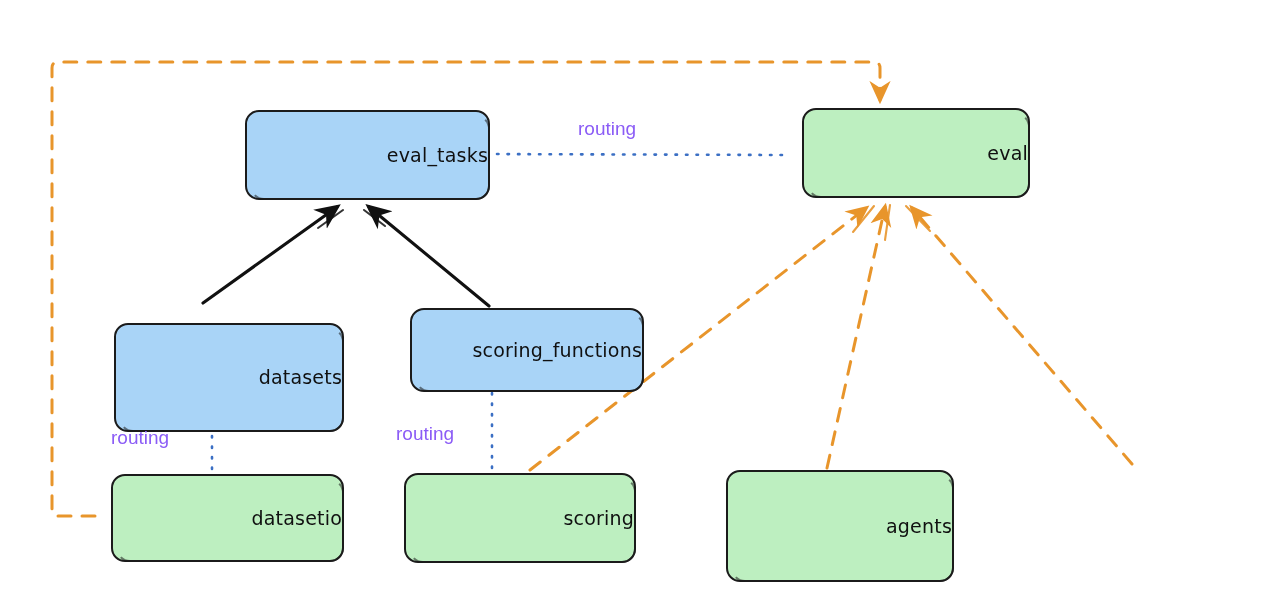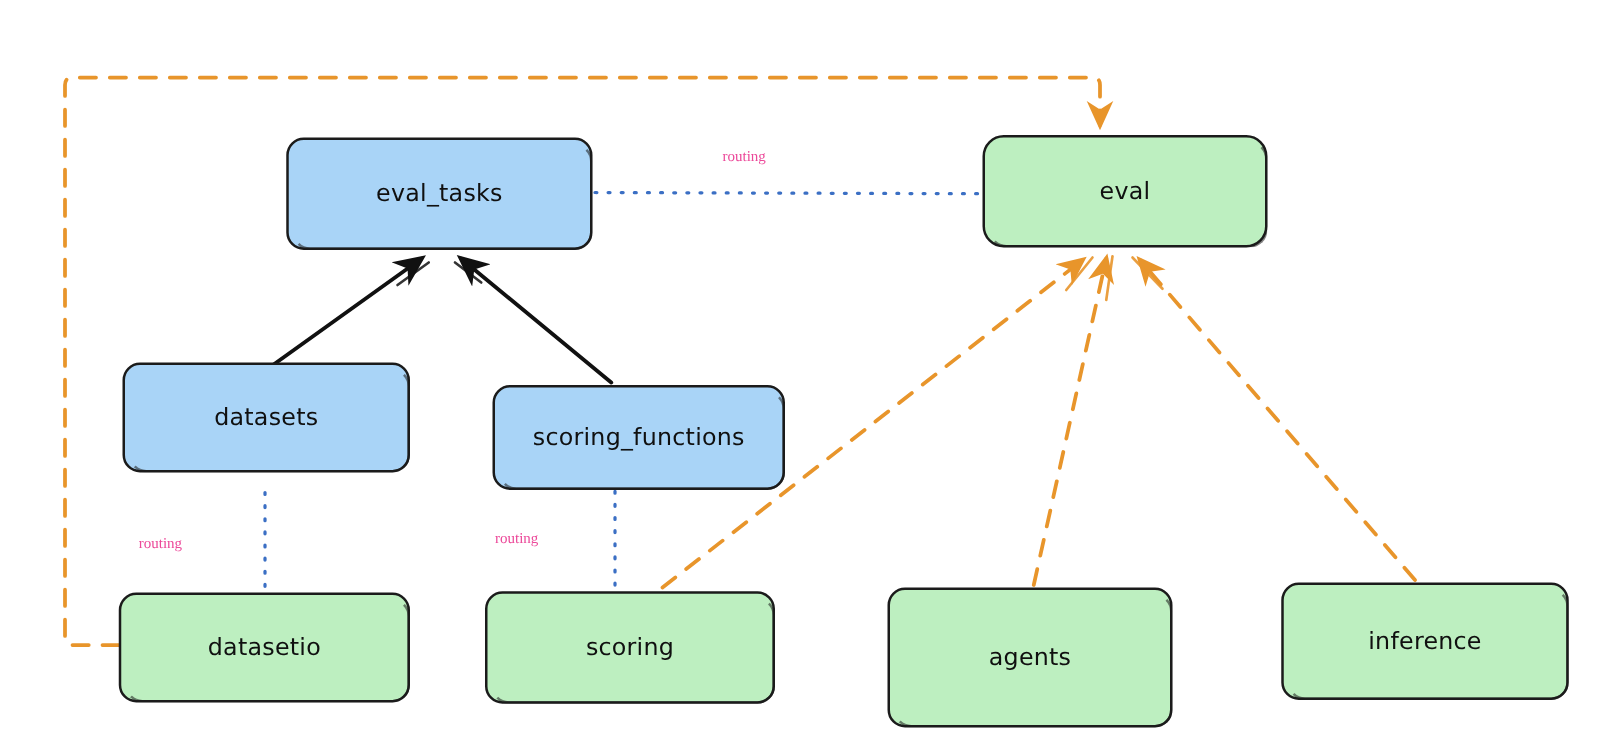--- a/index.html
+++ b/index.html
@@ -24,26 +24,27 @@
     position: absolute;
     left: 0;
     top: 0;
     width: 1280px;
     height: 596px;
   }
   .node {
     position: absolute;
     display: flex;
     align-items: center;
-    justify-content: center;
+    justify-content: flex-end;
     box-sizing: border-box;
     border: 2.6px solid #1b1b1b;
     border-radius: 14px;
     text-align: center;
     user-select: none;
+    margin-left: 16px;
   }
   .node-label {
     font-family: "DejaVu Sans", sans-serif;
     font-size: 19px;
     line-height: 1;
     color: #101010;
     letter-spacing: 0.2px;
     white-space: nowrap;
   }
   .node.api {
@@ -62,23 +63,23 @@
     bottom: -2px;
     border-radius: 14px;
     border: 2.2px solid #1b1b1b;
     border-top-color: transparent;
     border-left-color: transparent;
     opacity: 0.55;
     pointer-events: none;
   }
   .edge-label {
     position: absolute;
-    font-family: Liberation Serif, serif;
-    font-size: 12px;
-    color: #ec4899;
+    font-family: Liberation Sans, sans-serif;
+    font-size: 19px;
+    color: #8b5cf6;
     white-space: nowrap;
     user-select: none;
   }
 </style>
 </head>
 <body>
 
 <div id="diagram-root">
 
   <svg id="edges-layer" viewBox="0 0 1280 596">
@@ -112,45 +113,42 @@
     <path d="M 885 240 L 890 205" fill="none" stroke="#e8952b" stroke-width="2.1" stroke-linecap="round" opacity="0.9"></path>
 
     <path d="M 1132 464 L 912 208" fill="none" stroke="#e8952b" stroke-width="3" stroke-linecap="round" stroke-dasharray="13 11" marker-end="url(#arrow-orange)"></path>
     <path d="M 930 231 L 906 206" fill="none" stroke="#e8952b" stroke-width="2.1" stroke-linecap="round" opacity="0.9"></path>
   </svg>
 
   <div class="node api" id="node-eval_tasks" style="left: 229px; top: 110px; width: 245px; height: 90px;">
     <span class="node-label">eval_tasks</span>
   </div>
 
-  <div class="node provider" id="node-eval" style="left: 786px; top: 108px; width: 228px; height: 90px; border-radius: 17px;">
+  <div class="node provider" id="node-eval" style="left: 786px; top: 108px; width: 228px; height: 90px;">
     <span class="node-label">eval</span>
   </div>
 
-  <div class="node api" id="node-datasets" style="left: 98px; top: 290px; width: 230px; height: 88px;">
+  <div class="node api" id="node-datasets" style="left: 98px; top: 323px; width: 230px; height: 109px;">
     <span class="node-label">datasets</span>
   </div>
 
   <div class="node api" id="node-scoring_functions" style="left: 394px; top: 308px; width: 234px; height: 84px;">
     <span class="node-label">scoring_functions</span>
   </div>
 
   <div class="node provider" id="node-scoring" style="left: 388px; top: 473px; width: 232px; height: 90px;">
     <span class="node-label">scoring</span>
   </div>
 
   <div class="node provider" id="node-datasetio" style="left: 95px; top: 474px; width: 233px; height: 88px;">
     <span class="node-label">datasetio</span>
   </div>
 
   <div class="node provider" id="node-agents" style="left: 710px; top: 470px; width: 228px; height: 112px;">
     <span class="node-label">agents</span>
   </div>
 
-  <div class="node provider" id="node-inference" style="left: 1025px; top: 466px; width: 230px; height: 94px;">
-    <span class="node-label">inference</span>
-  </div>
 
   <span class="edge-label" id="label-routing-0" style="left: 578px; top: 118px;">routing</span>
   <span class="edge-label" id="label-routing-1" style="left: 111px; top: 427px;">routing</span>
   <span class="edge-label" id="label-routing-2" style="left: 396px; top: 423px;">routing</span>
 
 </div>
 
 </body></html>

